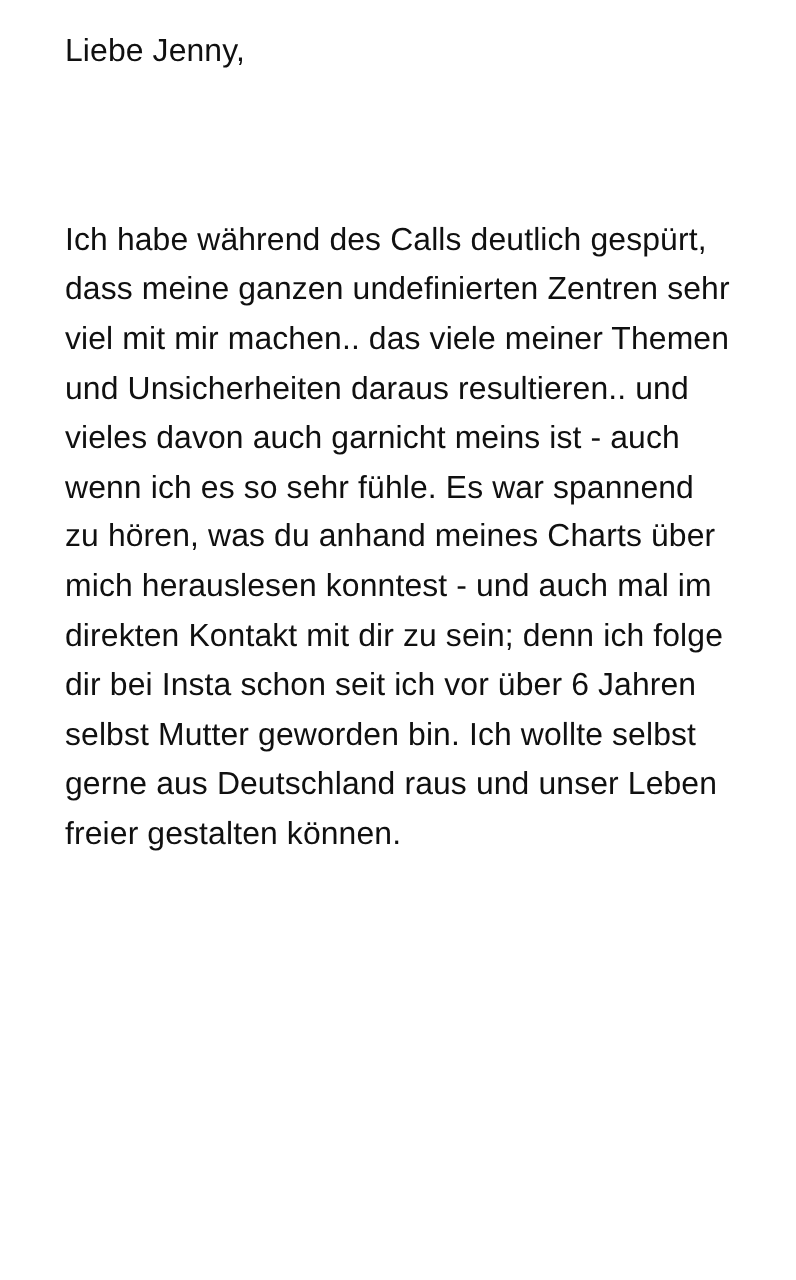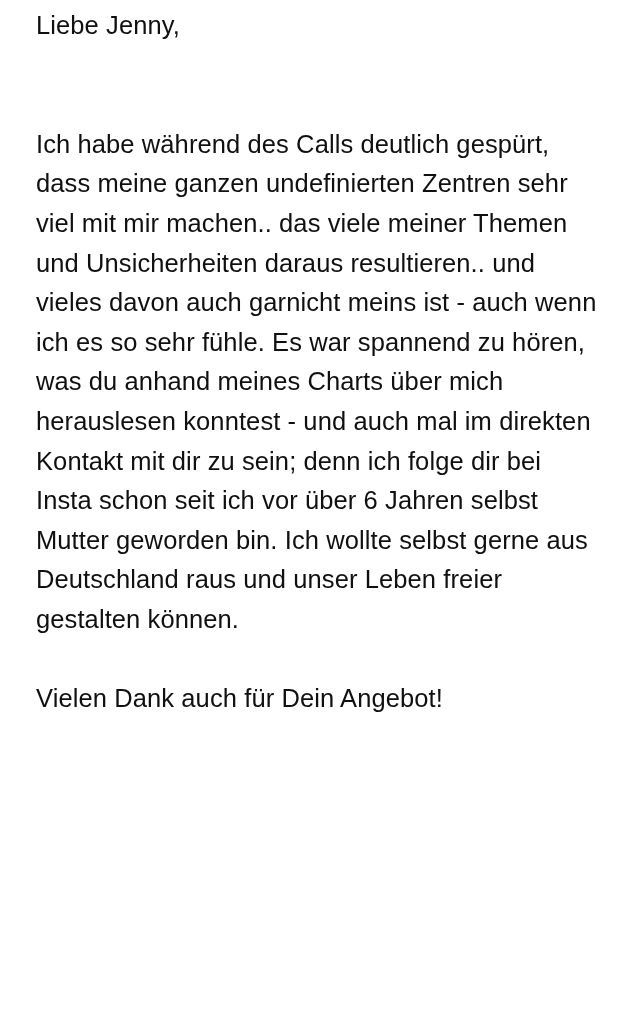--- a/index.html
+++ b/index.html
@@ -22,32 +22,31 @@
     background: #ffffff;
   }
   .letter {
     font-size: 25.5px;
     line-height: 39.6px;
     letter-spacing: 0.1px;
     font-weight: 400;
     color: #101010;
   }
   .para {
-    margin: 0;
+    margin: 16px;
     white-space: pre-wrap;
   }
   .spacer {
     height: 39.6px;
   }
 </style>
 </head>
 <body>
 
 <div class="page">
   <div class="letter">
     <p class="para">Liebe Jenny,</p>
     <div class="spacer"></div>
     <div class="spacer"></div>
     <p class="para">Ich habe während des Calls deutlich gespürt, dass meine ganzen undefinierten Zentren sehr viel mit mir machen.. das viele meiner Themen und Unsicherheiten daraus resultieren.. und vieles davon auch garnicht meins ist - auch wenn ich es so sehr fühle. Es war spannend zu hören, was du anhand meines Charts über mich herauslesen konntest - und auch mal im direkten Kontakt mit dir zu sein; denn ich folge dir bei Insta schon seit ich vor über 6 Jahren selbst Mutter geworden bin. Ich wollte selbst gerne aus Deutschland raus und unser Leben freier gestalten können.</p>
     <div class="spacer"></div>
-    <p class="para">Vielen Dank auch für Dein Angebot!</p>
   </div>
 </div>
 
 </body></html>

